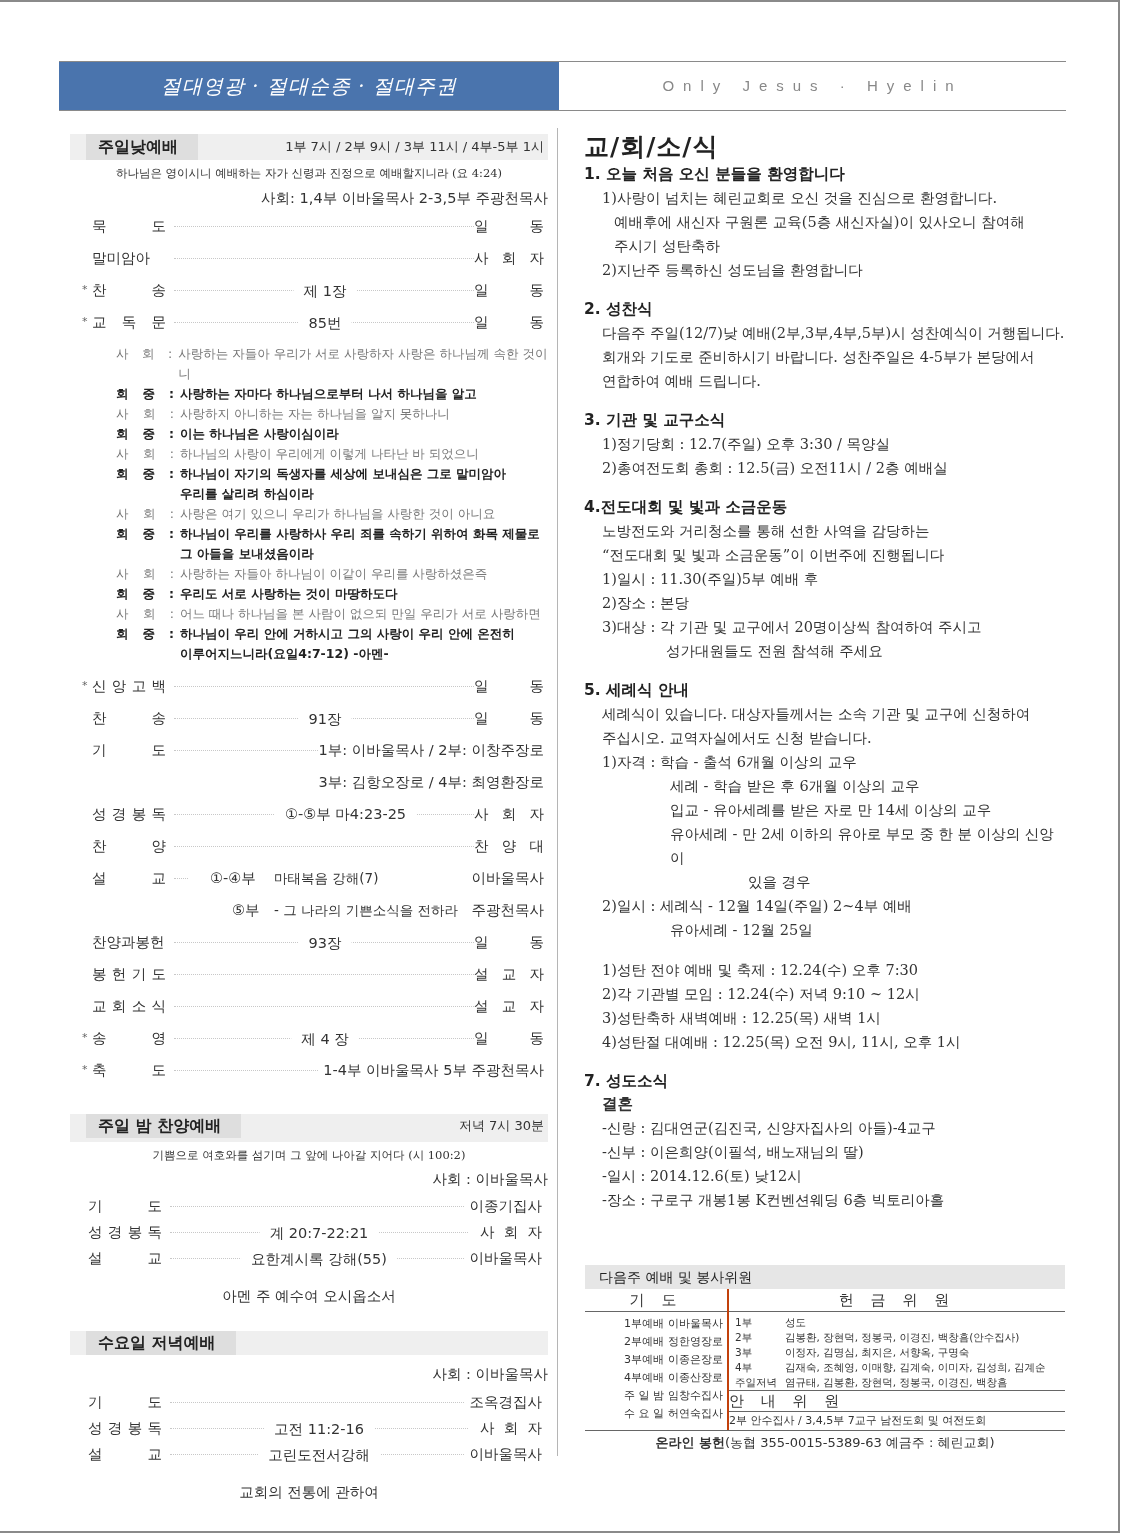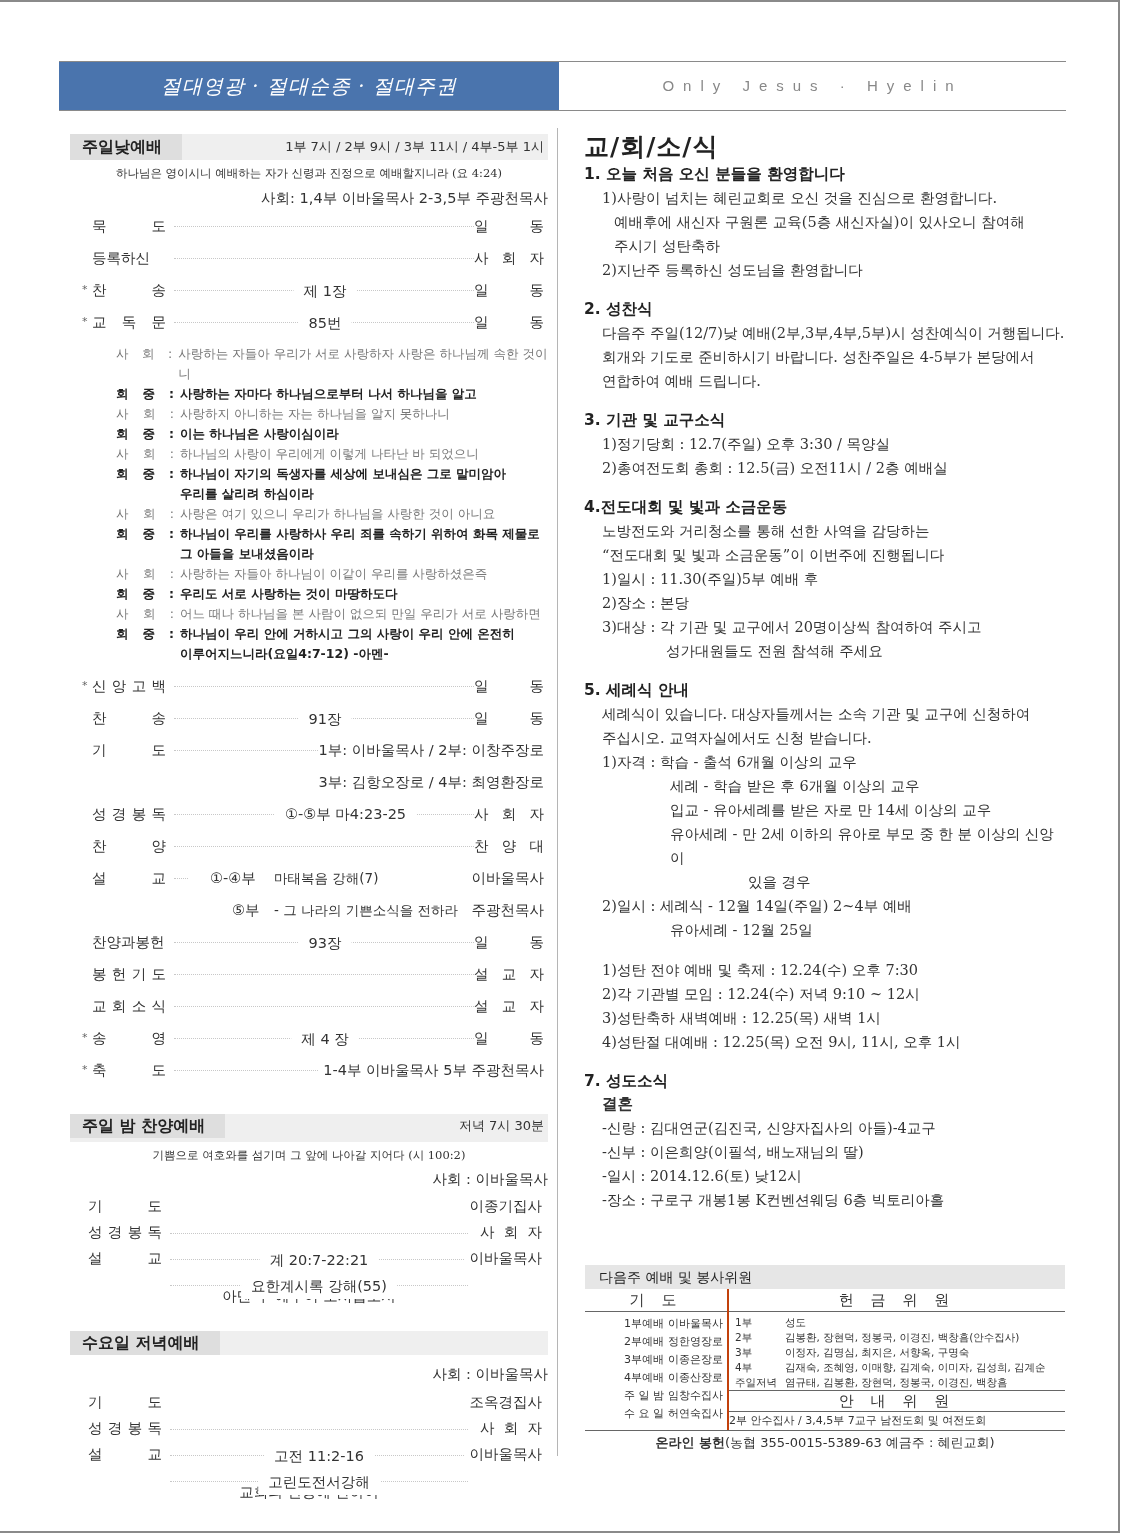--- a/index.html
+++ b/index.html
@@ -30,21 +30,21 @@
   }
   
   .col-divider { position:absolute; left:557px; top:128px; width:1px; height:1328px; background:#b5b5b5; }
 
   
   .left { position:absolute; left:70px; top:134px; width:478px; }
   .sec-bar {
     position:relative; height:26px; background:#efefef; margin-bottom:6px;
   }
   .sec-bar .tab {
-    position:absolute; left:0; top:0; height:26px; background:#dedede; padding:0 20px 0 12px;
+    position:absolute; left:16px; top:0; height:26px; background:#dedede; padding:0 20px 0 12px;
     font-size:16px; font-weight:bold; line-height:26px; color:#222;
   }
   .sec-bar .times { position:absolute; right:4px; top:0; line-height:26px; font-size:13px; color:#333; }
   .verse { text-align:center; font-size:11.5px; color:#333; margin:4px 0 8px; font-family:"DejaVu Serif", serif; }
   .host { text-align:right; font-size:14.5px; color:#333; margin:2px 0 2px; }
   .row { position:relative; height:32px; line-height:32px; font-size:14.5px; color:#333; }
   .row .star { position:absolute; left:12px; top:0; font-size:11px; color:#666; }
   .row .lbl { position:absolute; left:22px; width:74px; display:flex; justify-content:space-between; }
   .row .dots { position:absolute; left:104px; right:72px; top:16px; border-top:1px dotted #c8c8c8; }
   .row .mid { position:absolute; left:50%; transform:translateX(-50%); background:#fff; padding:0 10px; white-space:nowrap; }
@@ -54,21 +54,21 @@
   .resp { margin:6px 0 6px 46px; font-size:12.5px; line-height:20px; }
   .resp .ln { display:flex; }
   .resp .spk { width:64px; display:flex; justify-content:space-between; padding-right:6px; box-sizing:border-box; }
   .resp .ln.leader { color:#777; }
   .resp .ln.cong { color:#222; font-weight:bold; }
   .resp .ln.cont { padding-left:64px; }
 
   .sec2 { margin-top:20px; }
   .row2 { position:relative; height:26px; line-height:26px; font-size:14.5px; }
   .row2 .lbl { position:absolute; left:18px; width:74px; display:flex; justify-content:space-between; }
-  .row2 .dots { position:absolute; left:100px; right:80px; top:13px; border-top:1px dotted #c8c8c8;margin-top:27px; }
+  .row2 .dots { position:absolute; left:100px; right:80px; top:13px; border-top:1px dotted #c8c8c8; }
   .row2 .mid { position:absolute; left:50%; transform:translateX(-50%); background:#fff; padding:0 10px; white-space:nowrap; }
   .center-line { text-align:center; font-size:14.5px; line-height:26px;margin-top:12px; }
 
   
   .right { position:absolute; left:584px; top:130px; width:482px; font-family:"DejaVu Serif", serif; color:#333; }
   .right h1 { margin:0; font-size:25px; font-family:"DejaVu Sans", sans-serif; font-weight:bold; color:#222; letter-spacing:1px; }
   .ann { margin-bottom:16px; }
   .ann h2 { margin:0; font-size:15.5px; font-family:"DejaVu Sans", sans-serif; font-weight:bold; color:#222; line-height:23px; }
   .ann p { margin:0; font-size:14.5px; line-height:24px; padding-left:18px; }
   .ann p.i2 { padding-left:30px; }
@@ -82,21 +82,21 @@
   .serve .title { height:24px; line-height:24px; background:#e6e6e6; font-size:14px; padding-left:14px; color:#222; }
   .serve table { width:100%; border-collapse:collapse; }
   .serve td, .serve th { padding:0; vertical-align:top; }
   .serve .hdr th { font-weight:normal; font-size:15px; height:22px; line-height:22px; text-align:center; border-bottom:1px solid #666; letter-spacing:6px; }
   .serve .col-l { width:142px; border-right:2px solid #c2410c; }
   .pray { font-size:11px; line-height:18px; padding:3px 4px 0 0; text-align:right; }
   .pray div span.k { display:inline-block; width:56px; text-align:right; margin-right:4px; }
   .off { font-size:10.5px; line-height:15px; padding:3px 0 0 6px; }
   .off div { display:flex; }
   .off div .k { width:50px; }
-  .sub-hdr { font-size:15px; text-align:center; letter-spacing:6px; border-top:1px solid #666; border-bottom:1px solid #666; line-height:20px; }
+  .sub-hdr { font-size:15px; letter-spacing:6px; border-top:1px solid #666; border-bottom:1px solid #666; line-height:20px; }
   .usher { font-size:11px; line-height:18px; padding-left:6px; }
   .serve .foot { border-top:1px solid #666; text-align:center; font-size:13px; line-height:24px; }
   .serve .foot b { font-weight:bold; }
 </style>
 </head>
 <body>
 
 <div class="page-frame"></div>
 
 <div class="header">
@@ -123,21 +123,21 @@
         </span>
         <span class="dots"></span>
         <span class="rt">
           <span>일</span>
           <span>동</span>
         </span>
       </div>
       <div class="row">
         <span class="star"></span>
         <span class="lbl">
-          <span>등록하신</span>
+          <span>말미암아</span>
         </span>
         <span class="dots"></span>
         <span class="rt">
           <span>사</span>
           <span>회</span>
           <span>자</span>
         </span>
       </div>
       <div class="row">
         <span class="star">*</span>

